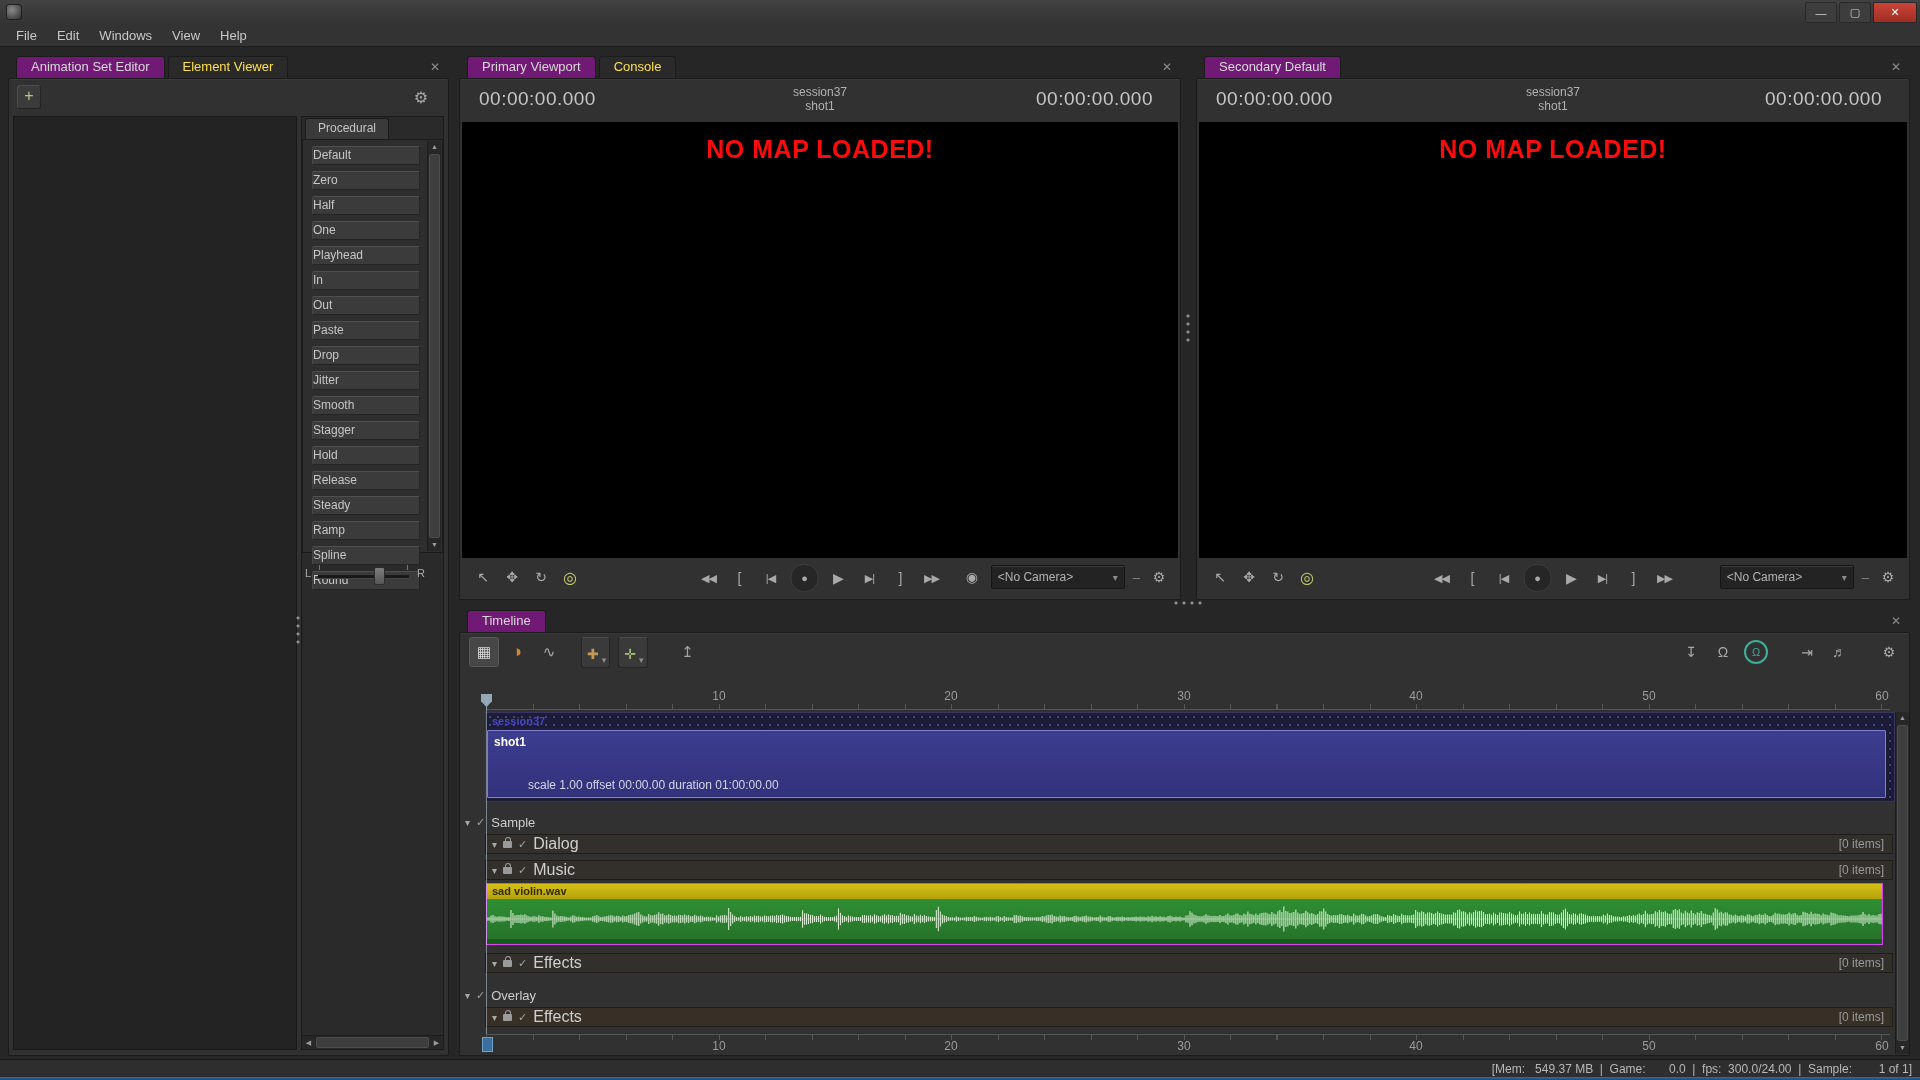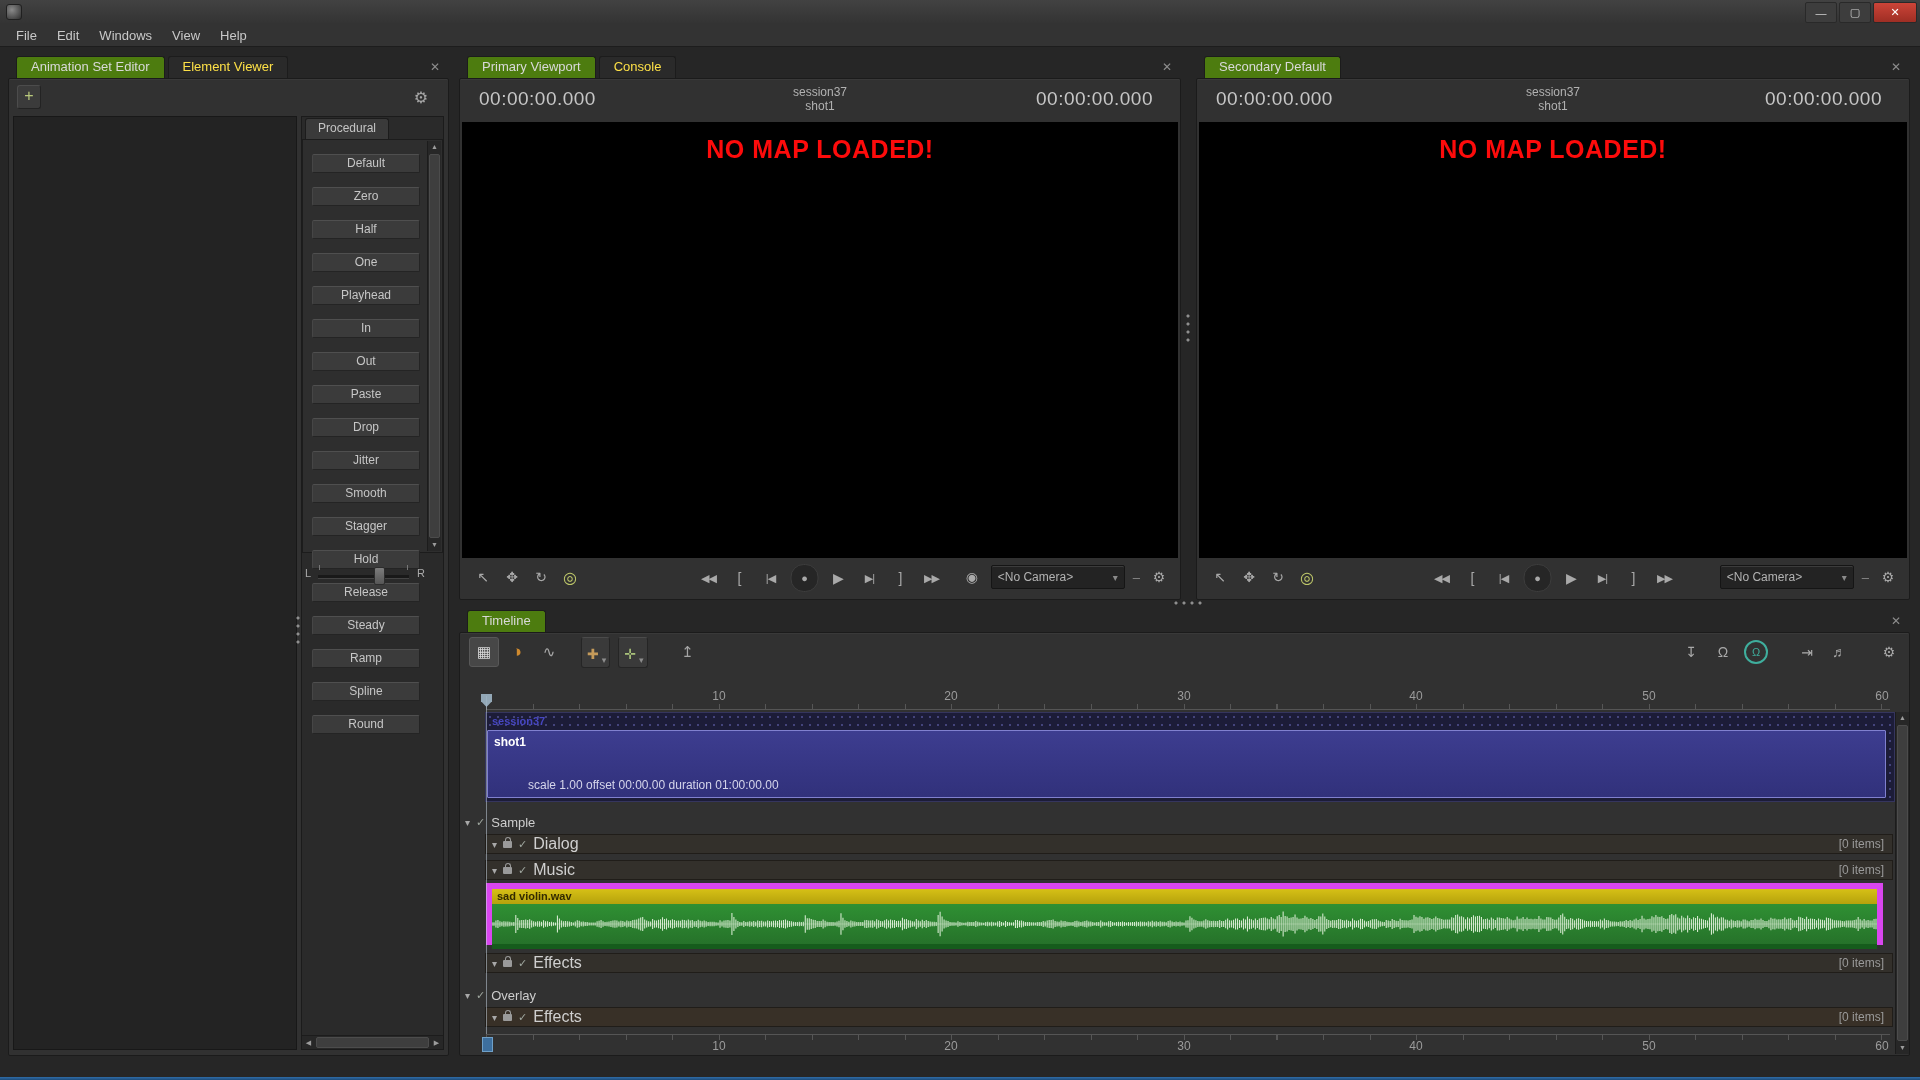--- a/index.html
+++ b/index.html
@@ -23,38 +23,38 @@
              border-bottom:1px solid #1d1d1d; display:flex; align-items:center; padding-left:6px; }
   .menu-item { padding:2px 10px; font-size:13px; color:#c9c9c9; }
 
   
   .panel { position:absolute; }
   .pbody { position:absolute; top:24px; left:0; right:0; bottom:0; background:#313131;
            border:1px solid #1b1b1b; border-radius:2px; box-shadow:inset 0 1px 0 rgba(255,255,255,.04); }
   .tabstrip { position:absolute; top:0; left:0; right:0; height:24px; display:flex; align-items:flex-end; padding-left:8px; gap:3px; }
   .tab { box-sizing:border-box; height:22px; line-height:20px; padding:0 14px; font-size:13px; color:#fde047;
          background:#2a2a2a; border:1px solid #1c1c1c; border-bottom:none; border-radius:3px 3px 0 0; }
-  .tab.active { background:#4d7c0f; color:#d9d9d9; }
+  .tab.active { background:#701a75; color:#d9d9d9; }
   .tab-close { position:absolute; right:9px; bottom:5px; font-size:12px; color:#8d8d8d; line-height:12px; }
 
   
   #left-panel { left:8px; top:54px; width:441px; height:1002px; }
   .lp-toolbar { position:absolute; top:28px; left:5px; right:5px; height:30px; display:flex; align-items:center; }
   .add-btn { width:22px; height:22px; margin-left:4px; background:#3b3b3b; border:1px solid #4c4c4c;
              border-bottom-color:#232323; border-right-color:#232323; border-radius:3px;
              color:#b9c97c; font-size:16px; line-height:20px; text-align:center; }
   .lp-gear { margin-left:auto; margin-right:16px; color:#a5a5a5; font-size:16px; }
   .lp-tree { position:absolute; top:62px; left:5px; width:282px; bottom:6px; background:#232323; border:1px solid #181818; }
   .lp-grip { position:absolute; left:288px; top:560px; width:4px; height:30px; }
   #lp-proc { position:absolute; top:62px; left:293px; right:5px; bottom:6px; background:#2a2a2a; border:1px solid #1b1b1b; }
   .proc-tabrow { position:absolute; top:0; left:0; right:0; height:22px; display:flex; align-items:flex-end; padding-left:3px; }
   .proc-tab { height:20px; line-height:19px; padding:0 12px; font-size:12px; background:#3a3a3a; color:#c5c5c5;
               border:1px solid #1c1c1c; border-bottom:none; border-radius:3px 3px 0 0; }
   .proc-list { position:absolute; top:22px; left:0; right:0; height:412px; background:#2e2e2e; border:1px solid #1c1c1c; }
-  .preset { width:106px; height:17px; line-height:16px; margin:14px 0 0 9px; text-align:center; font-size:12px;
+  .preset { width:106px; height:17px; line-height:16px; margin:6px 0 0 9px; font-size:12px;
             color:#c6c6c6; background:#3b3b3b; border:1px solid #242424; border-top-color:#4f4f4f;
             border-left-color:#464646; border-radius:2px; }
   .vscroll { position:absolute; width:13px; background:#272727; border-left:1px solid #1c1c1c; }
   .proc-list .vscroll { top:1px; bottom:1px; right:1px; }
   .sb-btn { height:12px; font-size:7px; color:#9c9c9c; text-align:center; line-height:12px; }
   .sb-thumb-v { position:absolute; top:13px; bottom:13px; left:1px; right:1px; background:#3e3e3e;
                 border:1px solid #4c4c4c; border-radius:2px; }
   .slider-row { position:absolute; top:440px; left:0; right:0; height:34px; }
   .sl-label { position:absolute; top:10px; font-size:11px; color:#aaa; }
   .slider-track { position:absolute; left:16px; right:34px; top:18px; height:3px; background:#191919; border-bottom:1px solid #444; }
@@ -130,21 +130,21 @@
   .chk { color:#a0a8a0; font-size:11px; }
   .lock { position:relative; width:9px; height:7px; background:#9a9a9a; border-radius:1px; display:inline-block; }
   .lock::before { content:''; position:absolute; top:-4px; left:1.5px; width:4px; height:3px;
                   border:1.5px solid #9a9a9a; border-bottom:none; border-radius:3px 3px 0 0; }
   .trow { position:absolute; left:26px; width:1408px; height:20px; box-sizing:border-box;
           background:#33302b; border:1px solid #201d19; display:flex; align-items:center; gap:6px; padding:0 8px 0 6px; }
   .trow.warm { background:#383027; }
   .tlabel { font-size:16px; color:#cfcfcf; }
   .titems { margin-left:auto; font-size:12px; color:#9a9a9a; }
 
-  .mclip { position:absolute; left:27px; top:275px; width:1397px; height:62px; border:6px solid #d946ef; box-sizing:border-box; }
+  .mclip { position:absolute; left:27px; top:275px; width:1397px; height:62px; border:1px solid #d946ef; box-sizing:border-box; }
   .mclip-yellow { height:15px; background:linear-gradient(#d6c016,#b5a20c); color:#332b00;
                   font-size:11px; font-weight:bold; line-height:15px; padding-left:5px; }
   .mclip-green { position:relative; height:40px; background:linear-gradient(#2f9033,#26722a); overflow:hidden; }
   .mclip-foot { height:5px; background:#165c1c; }
   .mclip svg { position:absolute; inset:0; width:100%; height:100%; }
 
   .playhead-line { position:absolute; left:27px; top:88px; width:1px; height:338px; background:rgba(205,220,235,.5); z-index:5; }
   .playhead-handle { position:absolute; left:22px; top:86px; width:11px; height:13px; background:#9fb6c6;
                      clip-path:polygon(0 0,100% 0,100% 55%,50% 100%,0 55%); opacity:.9; z-index:6; }
   .playhead-bottom { position:absolute; left:23px; top:429px; width:9px; height:13px; background:#3d6f9e;
@@ -461,14 +461,17 @@
     <div class="tl-vscroll vscroll">
       <div class="sb-btn">▲</div>
       <div class="sb-thumb-v"></div>
       <div class="sb-btn" style="position:absolute;bottom:0;left:0;right:0;">▼</div>
     </div>
   </div>
 
   <div id="vp-splitter" class="grip-v"></div>
   <div id="tl-splitter" class="grip-h"></div>
 
+  <div id="status">
+    <span class="status-text">[Mem:   549.37 MB  |  Game:       0.0  |  fps:  300.0/24.00  |  Sample:        1 of 1]</span>
+  </div>
   <div id="taskbar-strip"></div>
 </div>
 
 </body></html>

